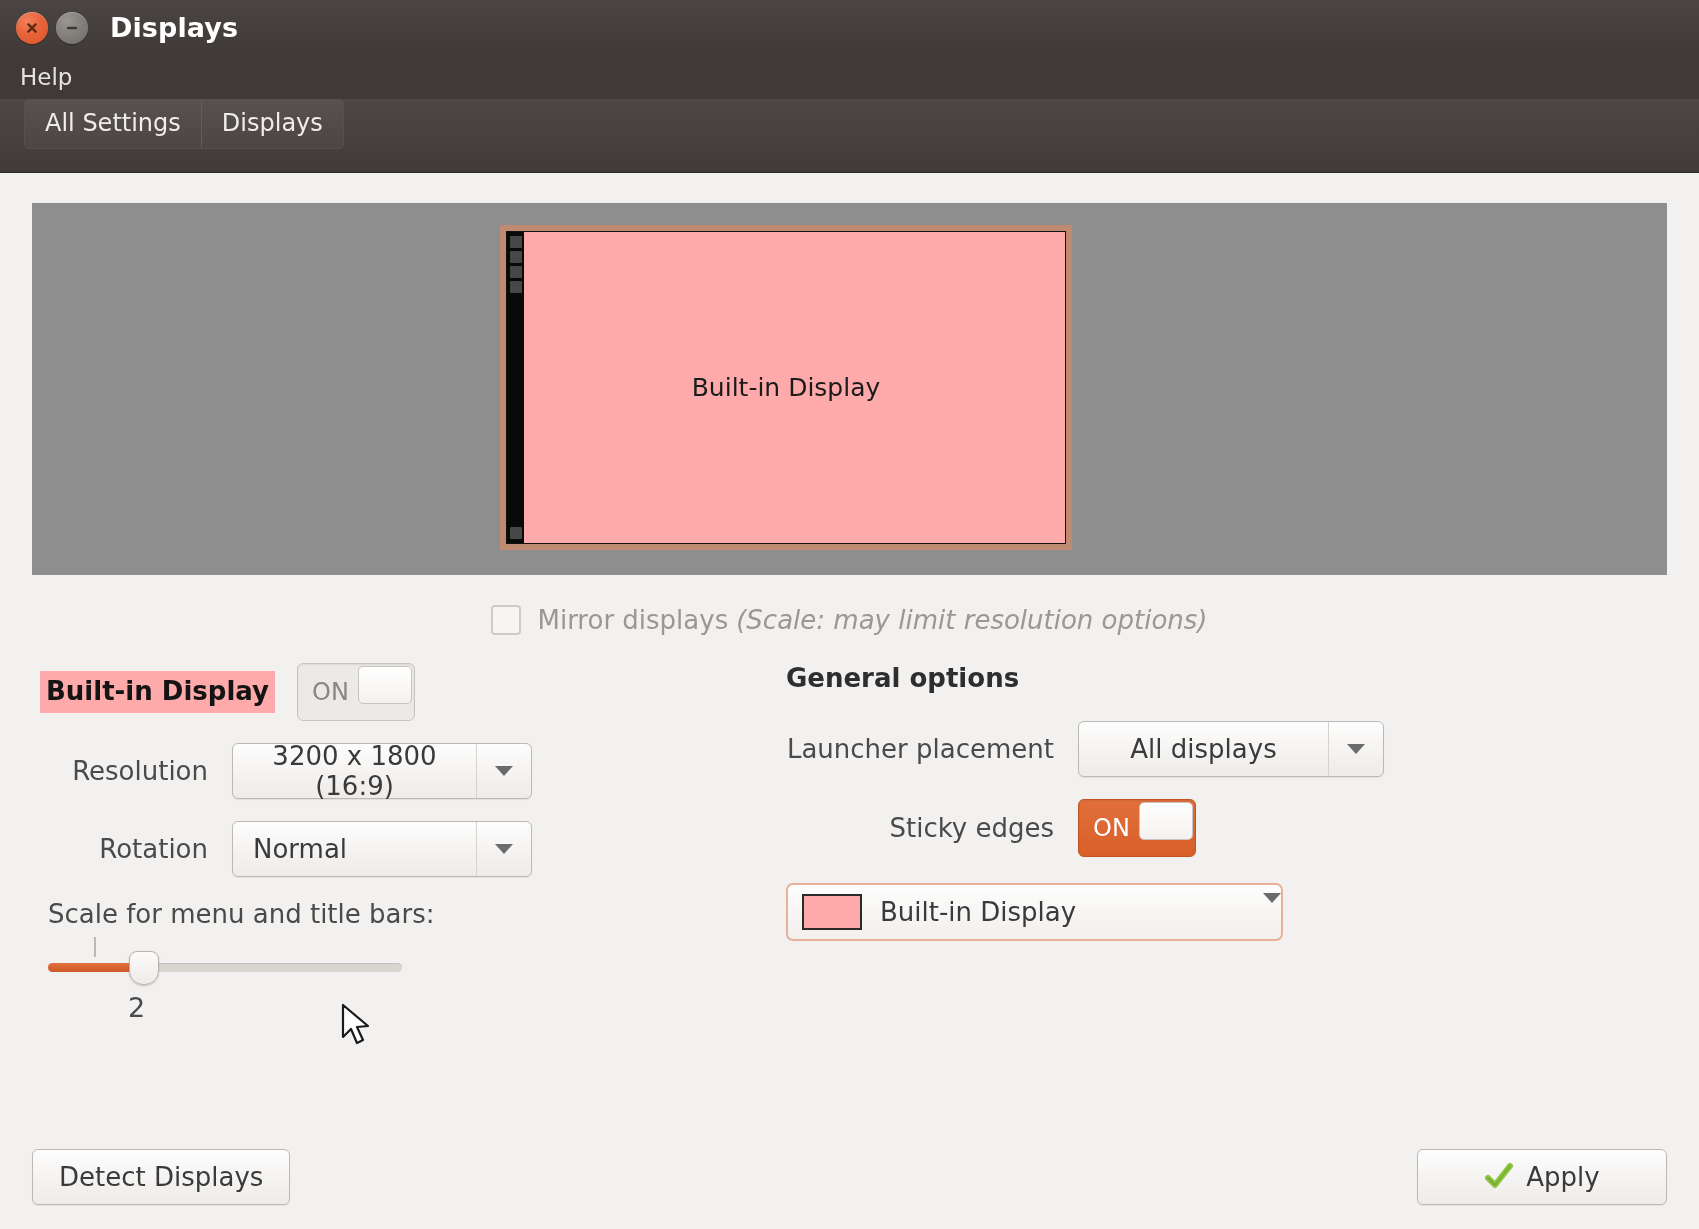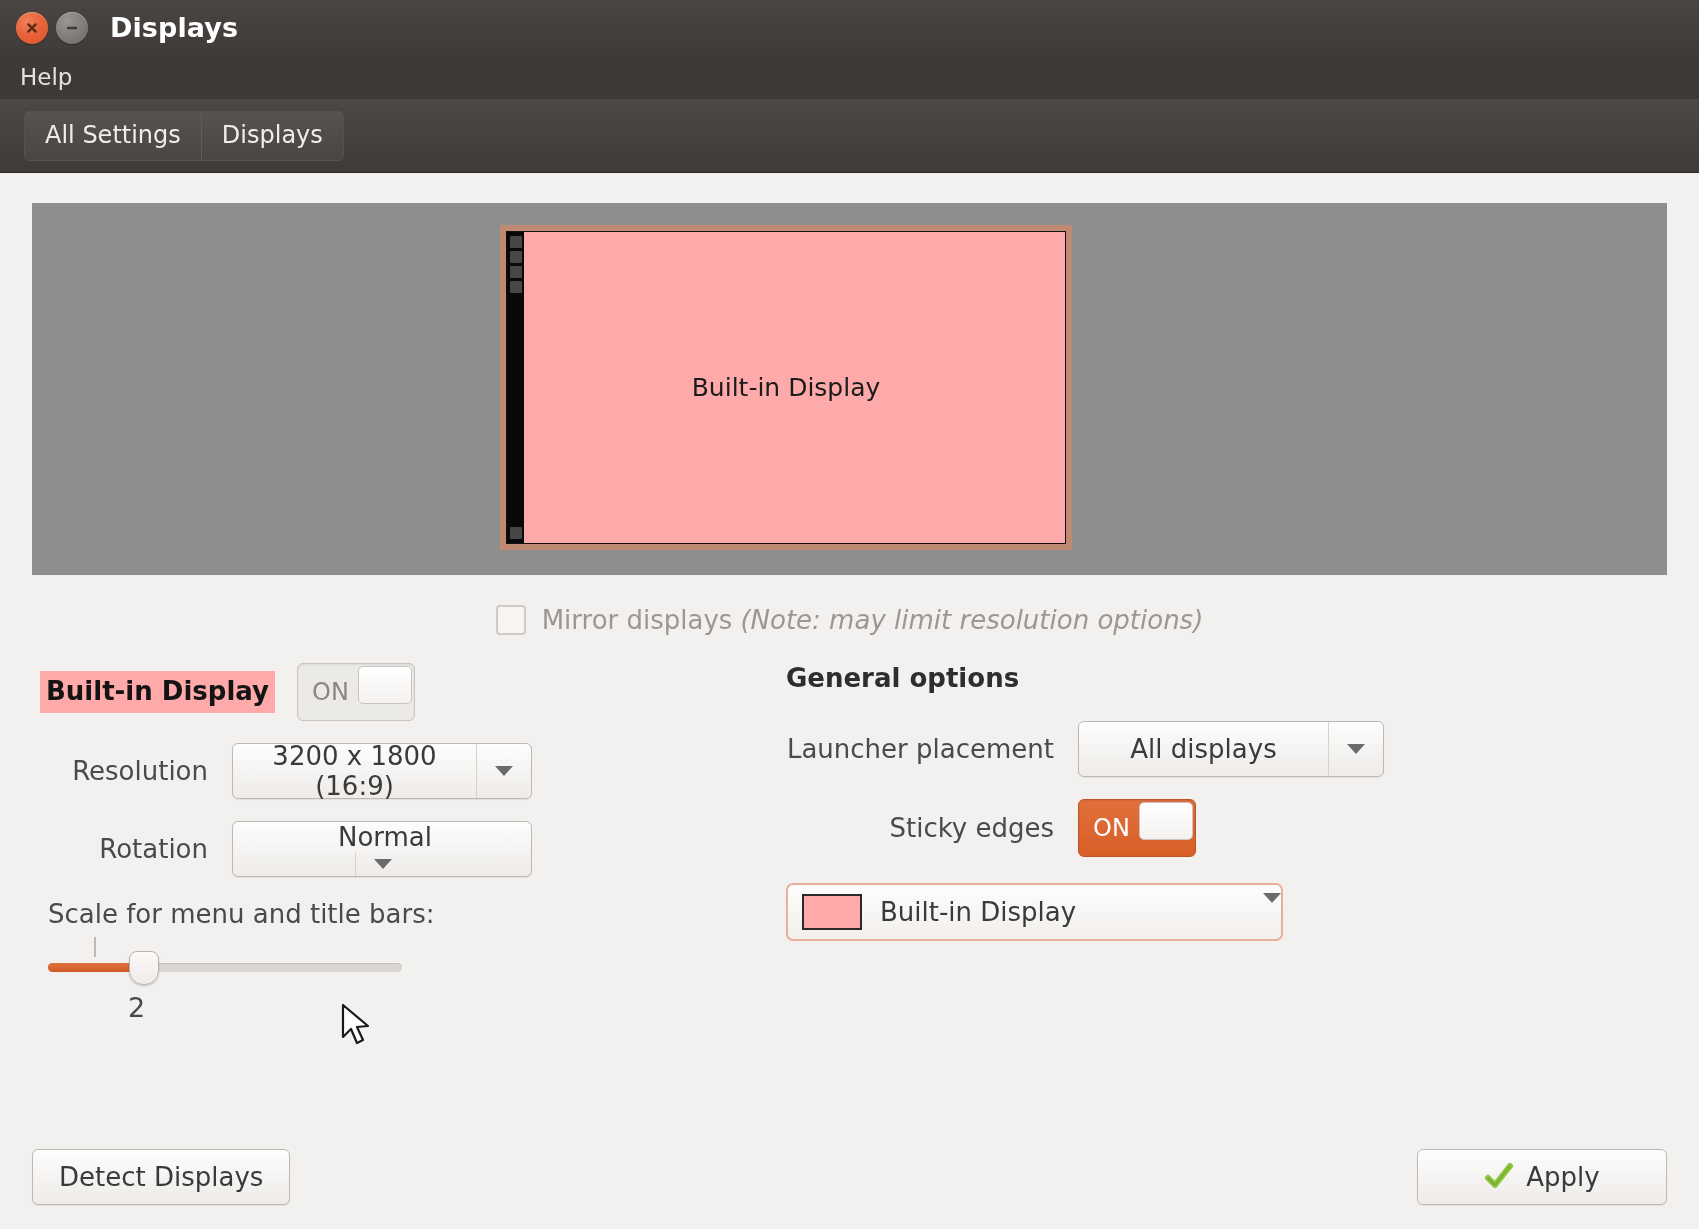--- a/index.html
+++ b/index.html
@@ -65,21 +65,21 @@
     font-size: 23px;
     padding: 2px 8px;
   }
 
   
   .toolbar {
     height: 74px;
     background: linear-gradient(to bottom, #4d4845 0%, #403b38 100%);
     border-bottom: 1px solid #2c2826;
     display: flex;
-    align-items: center;
+    align-items: flex-start;
     padding-left: 24px;
     box-sizing: border-box;
   }
   .crumbs {
     display: flex;
     border: 1px solid #565150;
     border-radius: 5px;
     overflow: hidden;
     background: #55504d;
     box-shadow: inset 0 1px 0 rgba(255,255,255,.08);
@@ -271,21 +271,21 @@
     justify-content: center;
     border-left: 1px solid #d6d2ce;
   }
   .caret {
     width: 0; height: 0;
     border-left: 9px solid transparent;
     border-right: 9px solid transparent;
     border-top: 10px solid #6b6b6b;
   }
   .combo-res   { width: 300px; }
-  .combo-rot   { width: 300px; flex-direction: column; }
+  .combo-rot   { width: 300px; }
   .combo-launch{ width: 306px; }
 
   .combo-scale {
     width: 497px;
     height: 58px;
     border: 2px solid #e8b09a;
     border-radius: 7px;
     background: linear-gradient(to bottom, #fdfdfd 0%, #f2efec 100%);
     display: flex;
     align-items: center;
@@ -438,21 +438,21 @@
           <i class="bottom"></i>
         </div>
         <div class="monitor-label">Built-in Display</div>
       </div>
     </div>
   </div>
 
   <div class="mirror-row">
     <div class="checkbox"></div>
     <div class="mirror-label">Mirror displays</div>
-    <div class="mirror-note">(Note: may limit resolution options)</div>
+    <div class="mirror-note">(Scale: may limit resolution options)</div>
   </div>
 
   <div class="cols">
 
     <div class="col-left">
 
       <div class="row">
         <div class="left-lbl" style="width:auto;padding-right:22px;">
           <span class="hl-name">Built-in Display</span>
         </div>

